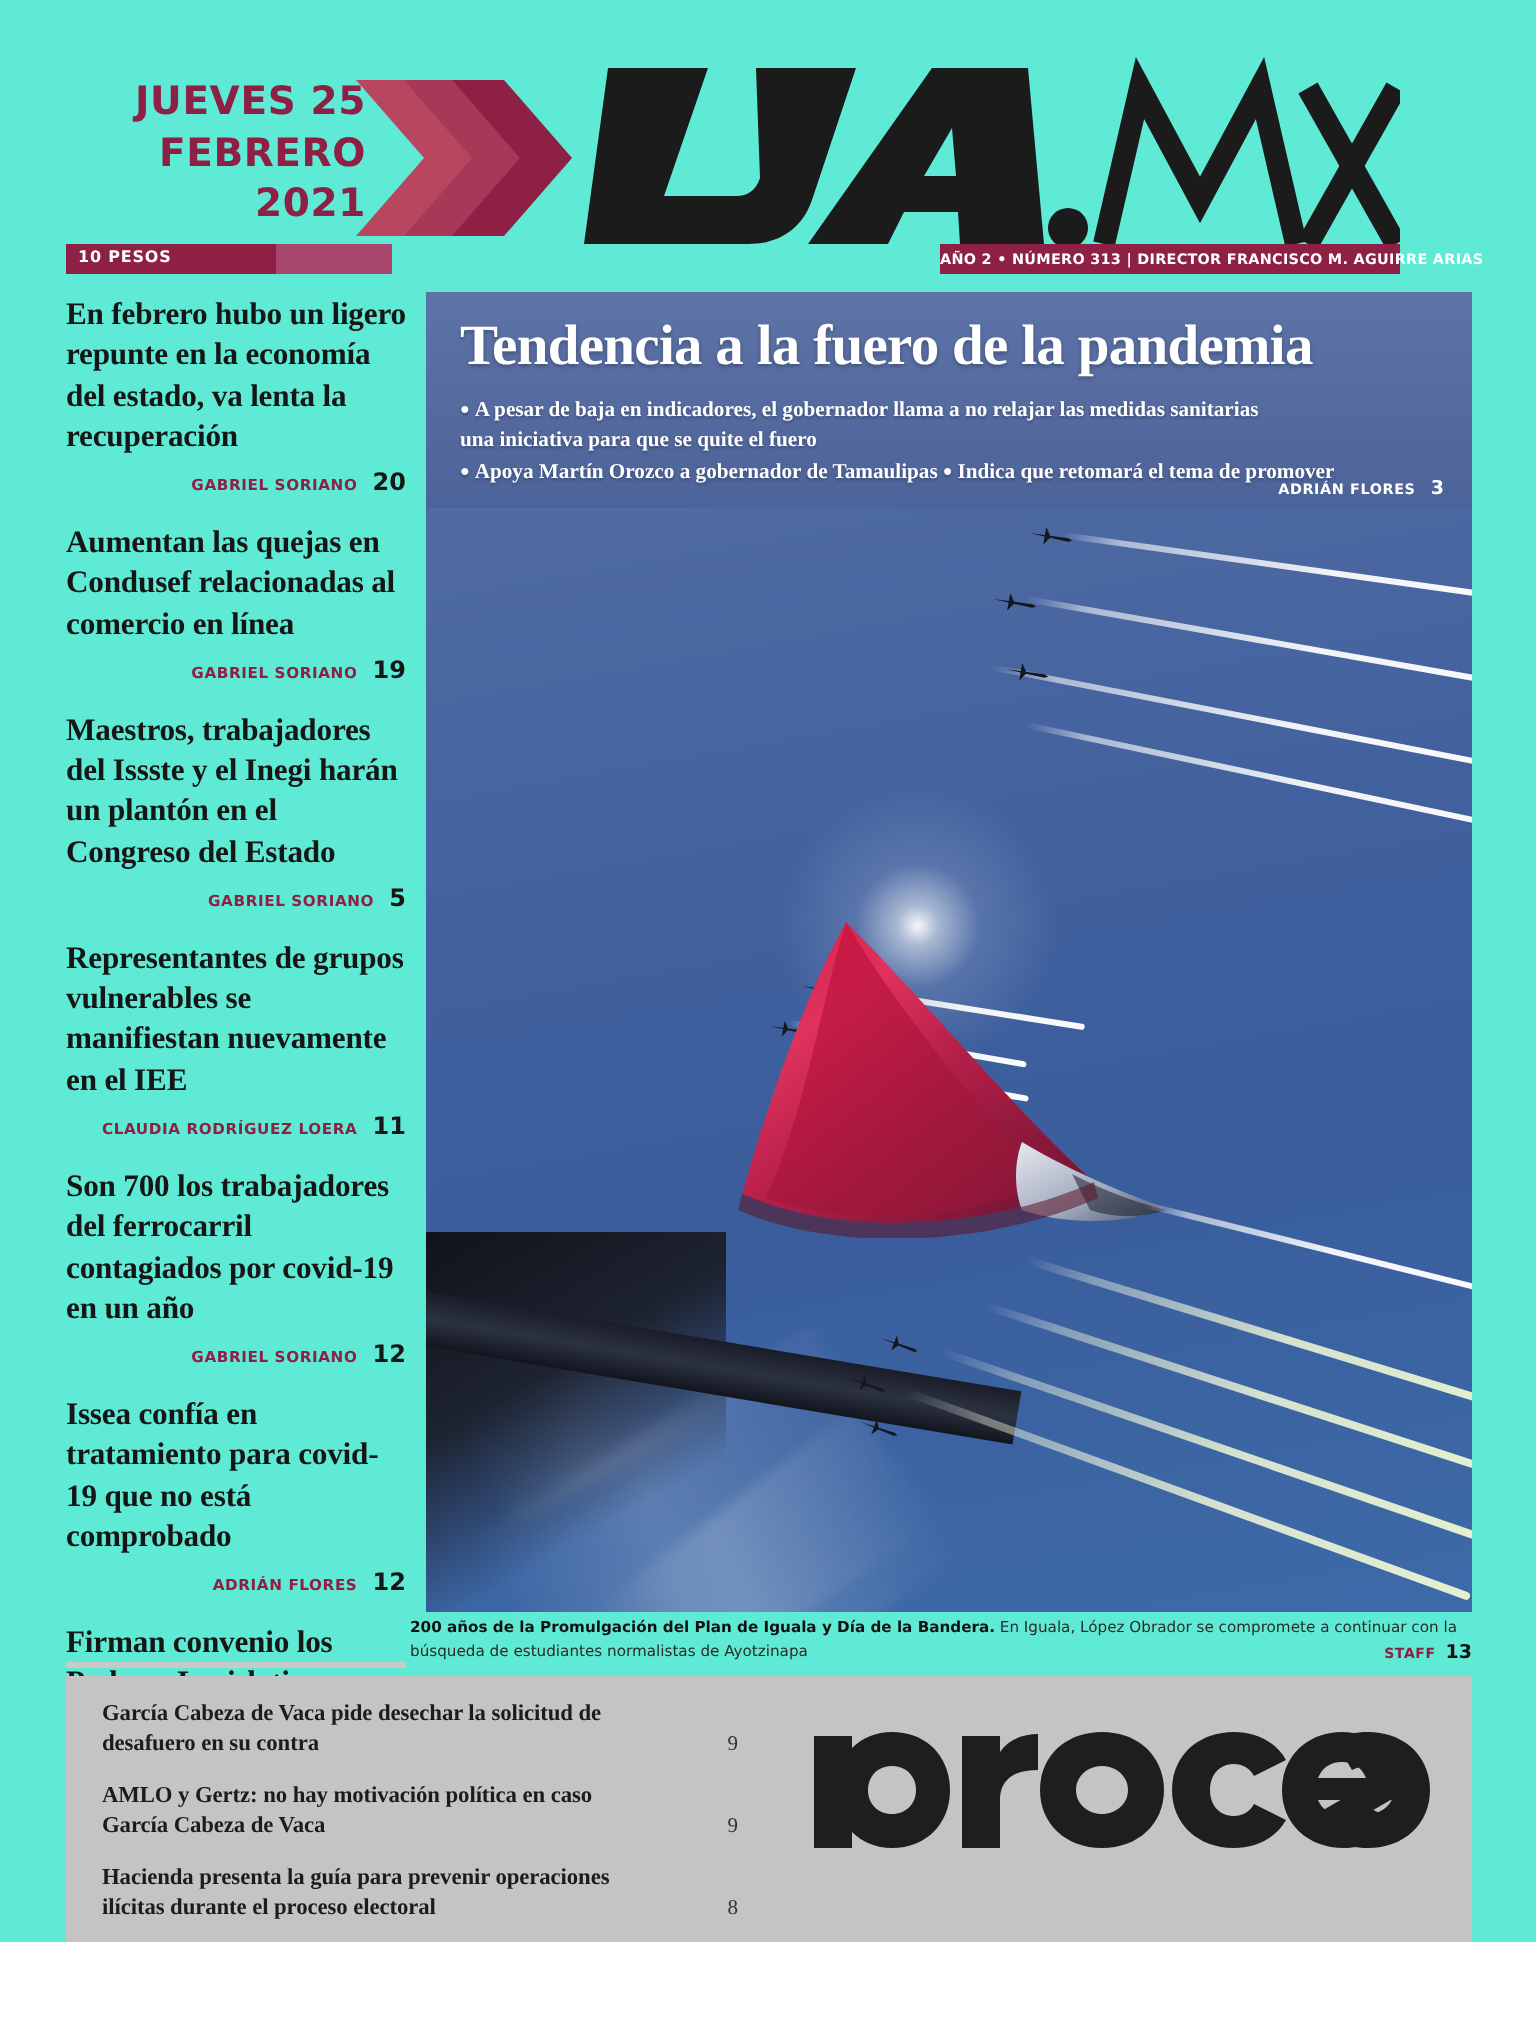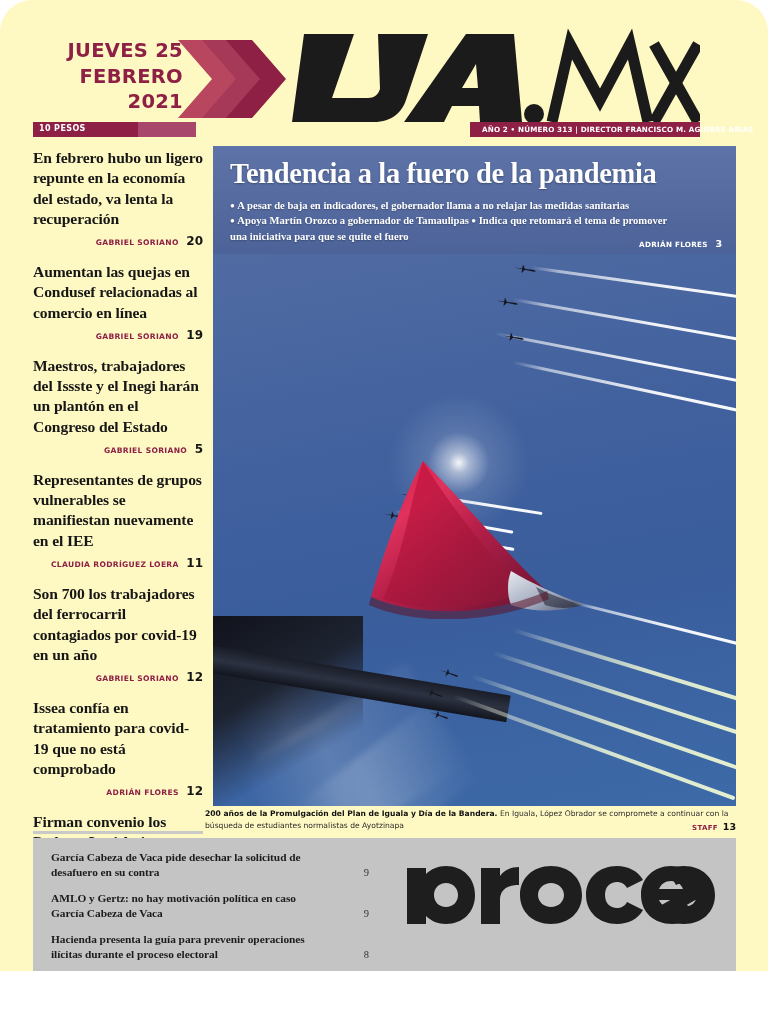--- a/index.html
+++ b/index.html
@@ -1,19 +1,19 @@
 <!DOCTYPE html>
 <html><head>
 <meta charset="utf-8">
 <style>
   * { margin:0; padding:0; box-sizing:border-box; }
   html,body { width:768px; height:1017px; background:#ffffff; }
   body { font-family:"Liberation Serif", serif; overflow:hidden; }
 
-  .page { position:relative; width:768px; height:1017px; background:#fef9c3;border-radius:32px; }
+  .page { position:relative; width:768px; height:1017px; background:#5eead4; }
 
   
   .masthead { position:absolute; left:0; top:0; width:768px; height:142px; }
 
   .date-block {
     position:absolute; left:33px; top:38px; width:150px;
     font-family:"DejaVu Sans", sans-serif;
     font-weight:bold; font-size:19.5px; line-height:1.32;
     color:#8e1f45; letter-spacing:0.3px; text-align:right;
   }
@@ -36,21 +36,21 @@
     position:absolute; left:138px; top:122px; width:58px; height:15px;
     background:#a8476b;
   }
   .credit-bar {
     position:absolute; left:470px; top:122px; width:230px; height:15px;
     background:#8e1f45; text-align:center;
   }
   .credit-bar span {
     font-family:"DejaVu Sans", sans-serif; font-weight:bold;
     font-size:7.2px; color:#fff; letter-spacing:0.15px;
-    line-height:15px; display:block; white-space:nowrap;padding-left:12px;
+    line-height:15px; display:block; white-space:nowrap;
   }
 
   
   .sidebar { position:absolute; left:33px; top:148px; width:170px; }
   .side-item { margin-bottom:13px; }
   .side-item h3 {
     font-family:"Liberation Serif", serif;
     font-size:15.6px; line-height:1.30; font-weight:bold;
     color:#161616; letter-spacing:-0.1px;
   }
@@ -406,22 +406,22 @@
       <svg width="20" height="8" viewBox="0 0 22 9">
           <path d="M0 4.5 L20 3.6 L22 4.5 L20 5.4 Z" fill="#15171f"></path>
           <path d="M8 0 L11 4.5 L8 9 Z" fill="#15171f"></path>
         </svg>
     </div>
 
     <div class="hero-topband"></div>
     <h1 class="hero-title">Tendencia a la fuero de la pandemia</h1>
     <div class="hero-bullets">
       <span class="bl"><span class="bdot">●</span><span>A pesar de baja en indicadores, el gobernador llama a no relajar las medidas sanitarias</span></span>
+      <span class="bl"><span>una iniciativa para que se quite el fuero</span></span>
       <span class="bl"><span class="bdot">●</span><span>Apoya Martín Orozco a gobernador de Tamaulipas</span><span class="bdot2">●</span><span>Indica que retomará el tema de promover</span></span>
-      <span class="bl"><span>una iniciativa para que se quite el fuero</span></span>
     </div>
     <div class="hero-byline">
       <span class="au">Adrián Flores</span>
       <span class="pg">3</span>
     </div>
   </div>
 
   <div class="caption">
     <b>200 años de la Promulgación del Plan de Iguala y Día de la Bandera.</b><span> En Iguala, López Obrador se compromete a continuar con la búsqueda de estudiantes normalistas de Ayotzinapa</span>
     <div class="caption-byline">

